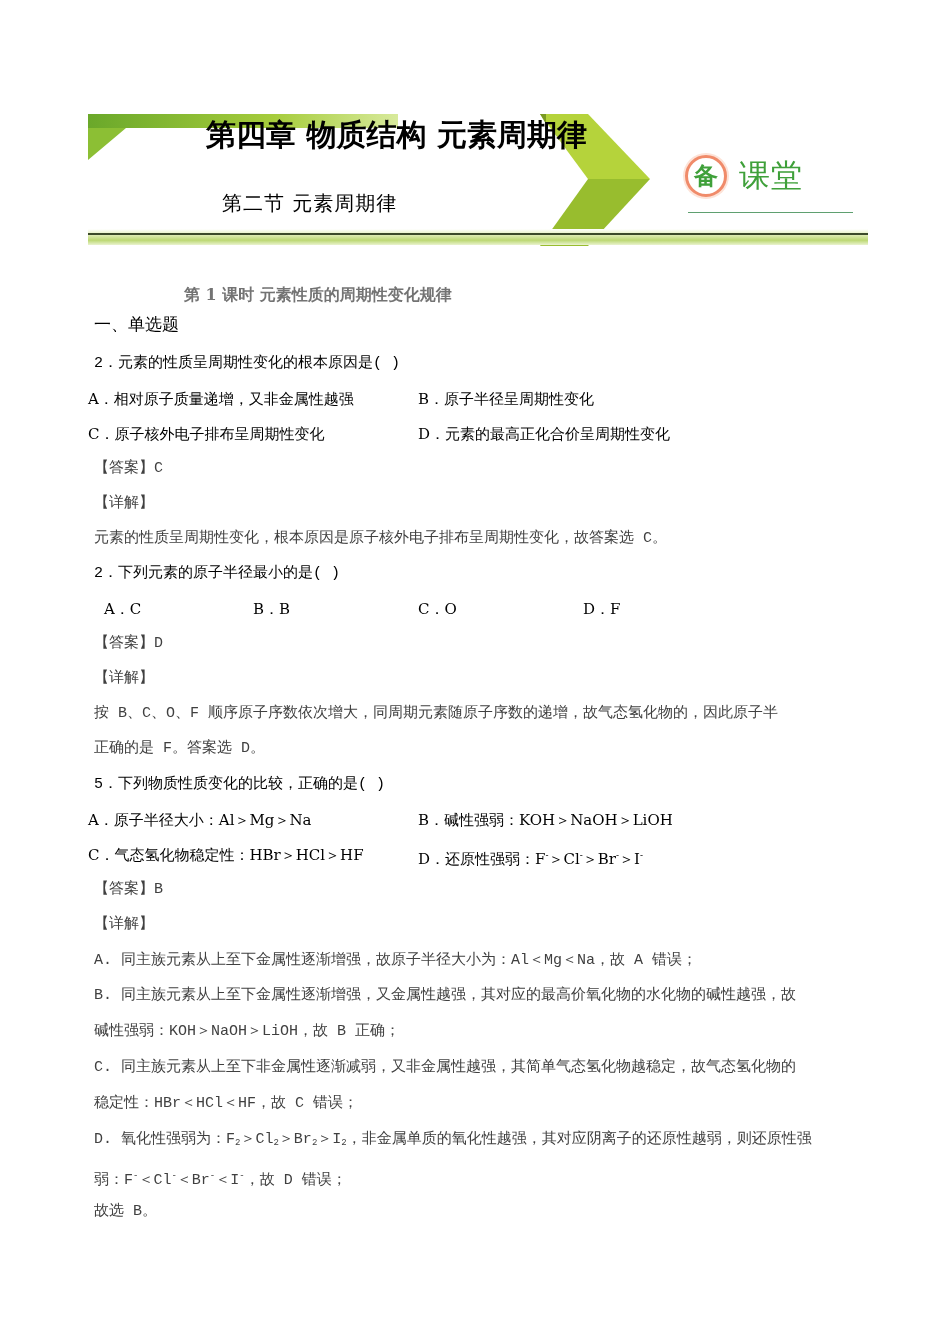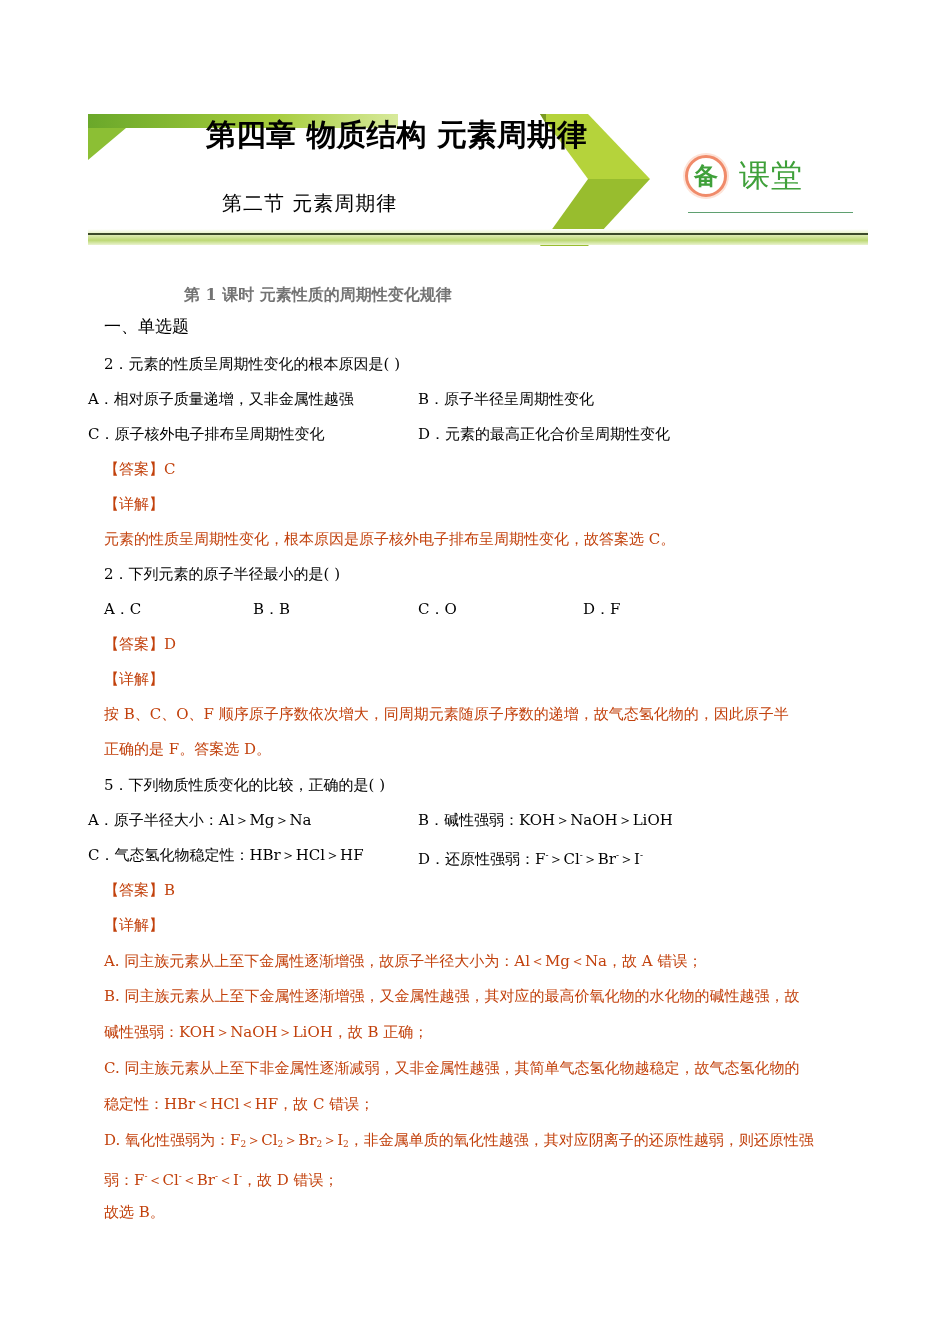--- a/index.html
+++ b/index.html
@@ -20,22 +20,22 @@
          box-shadow: 0 0 0 2px #fde3d8; display: flex; align-items: center; justify-content: center;
          color: #3fa03a; font-weight: bold; font-size: 24px; font-family: "DejaVu Sans", sans-serif; background: #fff; }
   .logo .txt { margin-left: 12px; color: #3fa03a; font-size: 31px; font-weight: normal;
          font-family: "DejaVu Sans", sans-serif; letter-spacing: 1px; }
   .chapter-title { position: absolute; left: 206px; top: 115px; font-size: 30px; font-weight: bold;
          font-family: "DejaVu Sans", sans-serif; letter-spacing: 0px; }
   .section-title { position: absolute; left: 222px; top: 190px; font-size: 20px; letter-spacing: 1px; }
   .lesson-title { position: absolute; left: 184px; top: 260px; font-size: 16px; font-weight: bold; color: #737373; margin-top: 25px; }
 
   .content { position: absolute; left: 88px; top: 314px; width: 780px; font-size: 15px; }
-  .line { position: absolute; left: 16px; white-space: nowrap; line-height: 20px; }
-  .red { color: #c2410c; }
+  .line { position: absolute; left: 6px; white-space: nowrap; line-height: 20px; font-family: Liberation Mono, monospace; }
+  .red { color: #404040; }
   .opt { position: absolute; white-space: nowrap; line-height: 20px; }
   sup { font-size: 9px; vertical-align: 6px; }
   sub { font-size: 9px; vertical-align: -2px; }
   .h1 { font-size: 17px; }
 </style>
 </head>
 <body>
 
 <div class="banner">
   <div class="topbar"></div>

